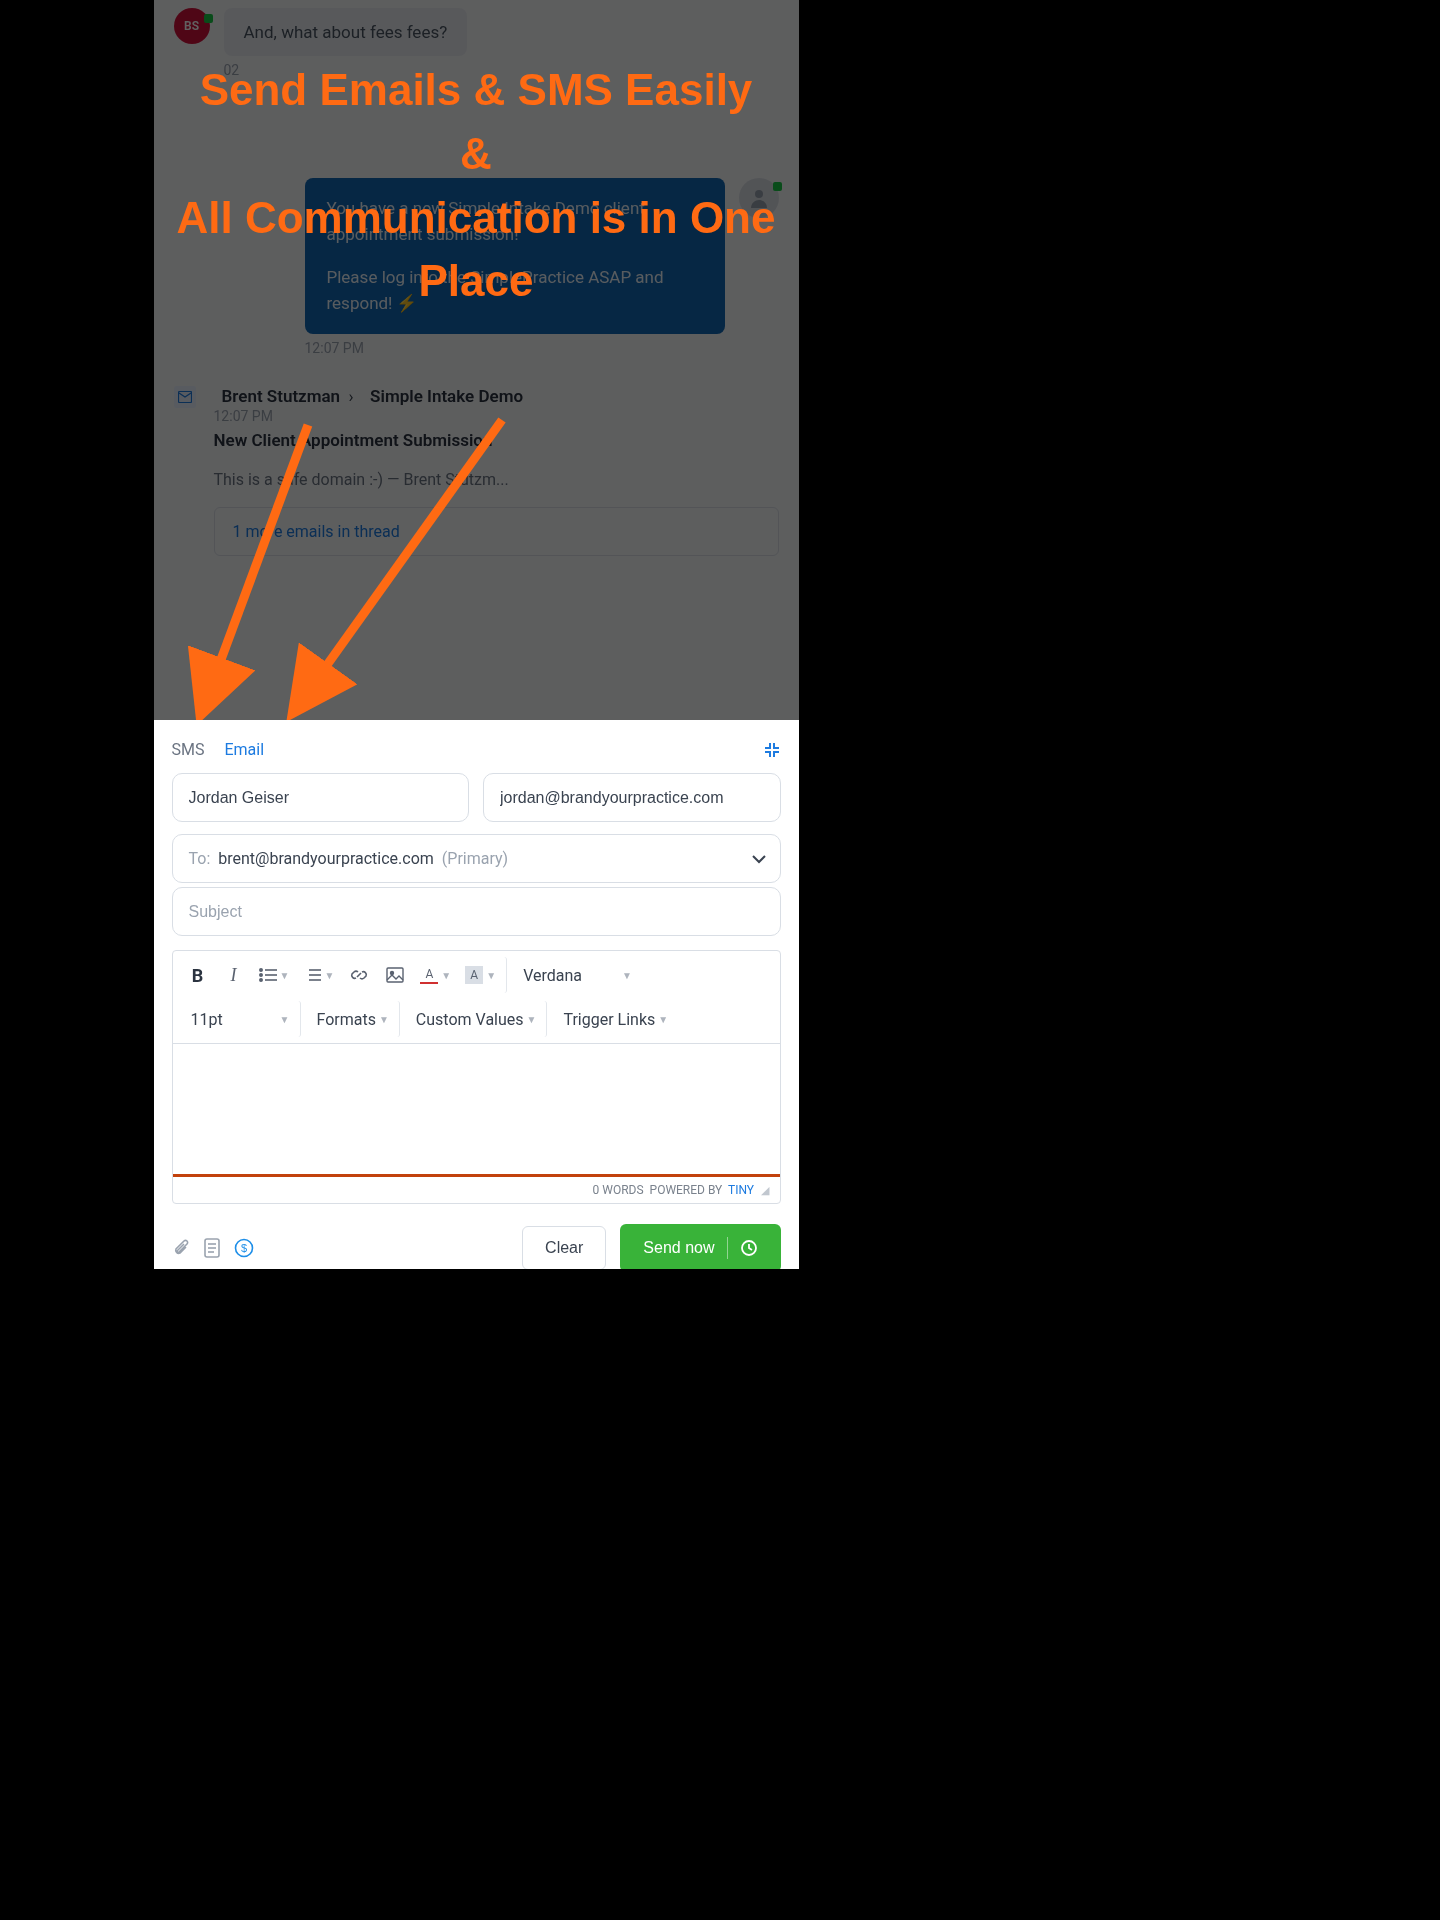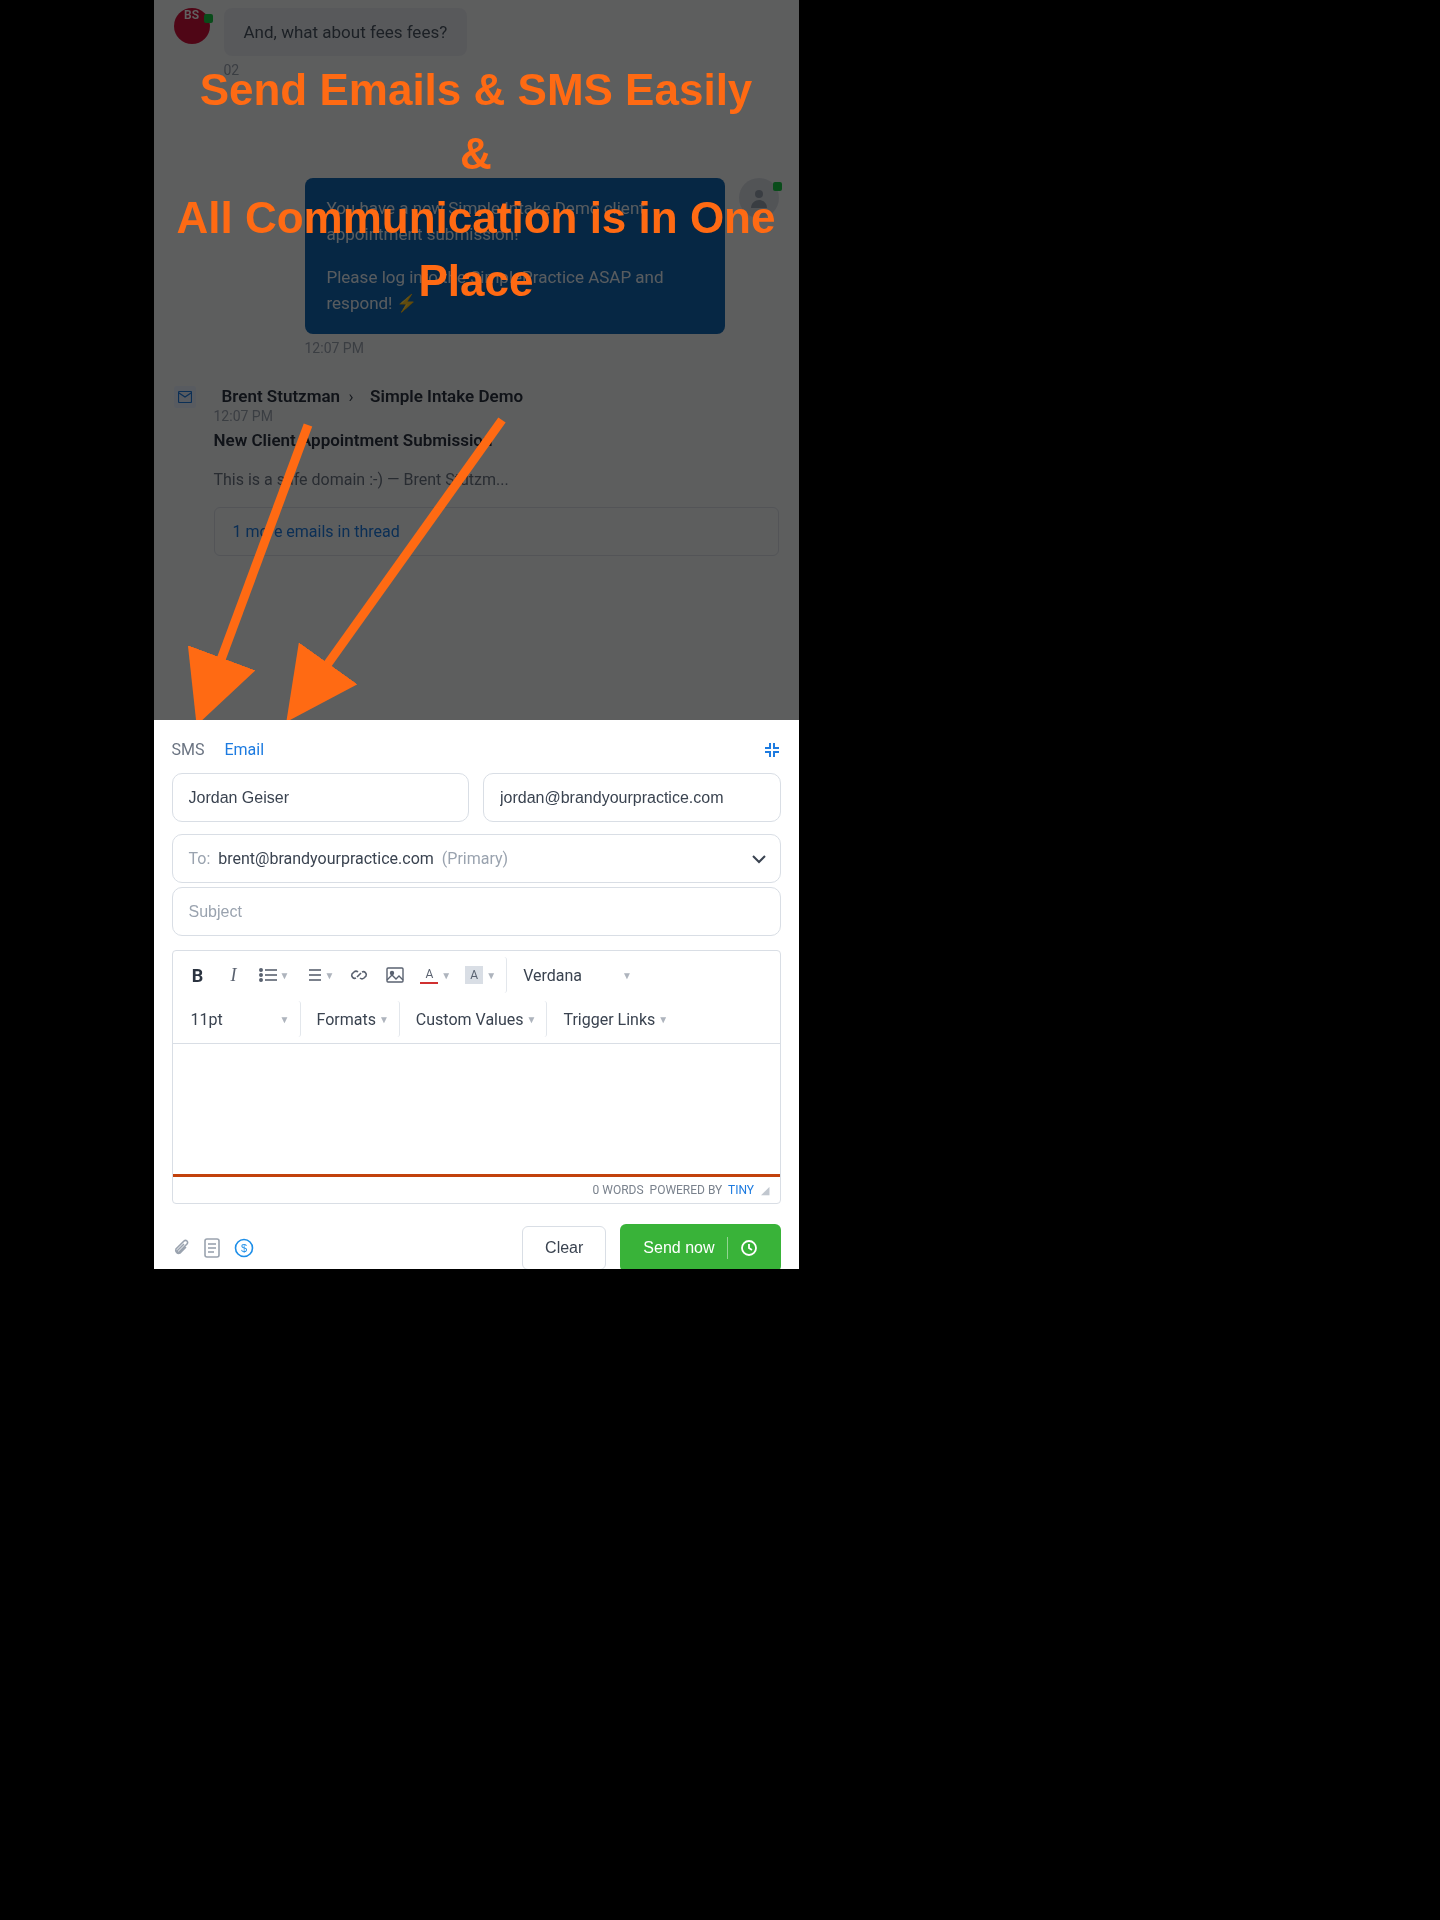--- a/index.html
+++ b/index.html
@@ -41,21 +41,21 @@
   line-height: 1.45;
   pointer-events: none;
   font-family: "Helvetica Neue", Arial, sans-serif;
 }
 .annotation-arrows { position: absolute; inset:0; z-index: 8; pointer-events: none; }
 
 .avatar-initials {
   width: 36px; height: 36px; border-radius: 50%;
   background: #d0123c; color: #fff;
   font-size: 12px; font-weight: 600;
-  display: flex; align-items: flex-start; justify-content: center;
+  display: flex; align-items: center; justify-content: center;
   position: relative; flex-shrink: 0;
 }
 .presence-dot { position: absolute; right: -3px; top: 6px; width: 9px; height: 9px; background: #18c746; border-radius: 2px; }
 .avatar-photo {
   width: 40px; height: 40px; border-radius: 50%; background: #d8dde3;
   display: flex; align-items: center; justify-content: center; flex-shrink:0;
   position:relative;
 }
 .avatar-photo .presence-dot { right: -3px; top:4px; }
 

